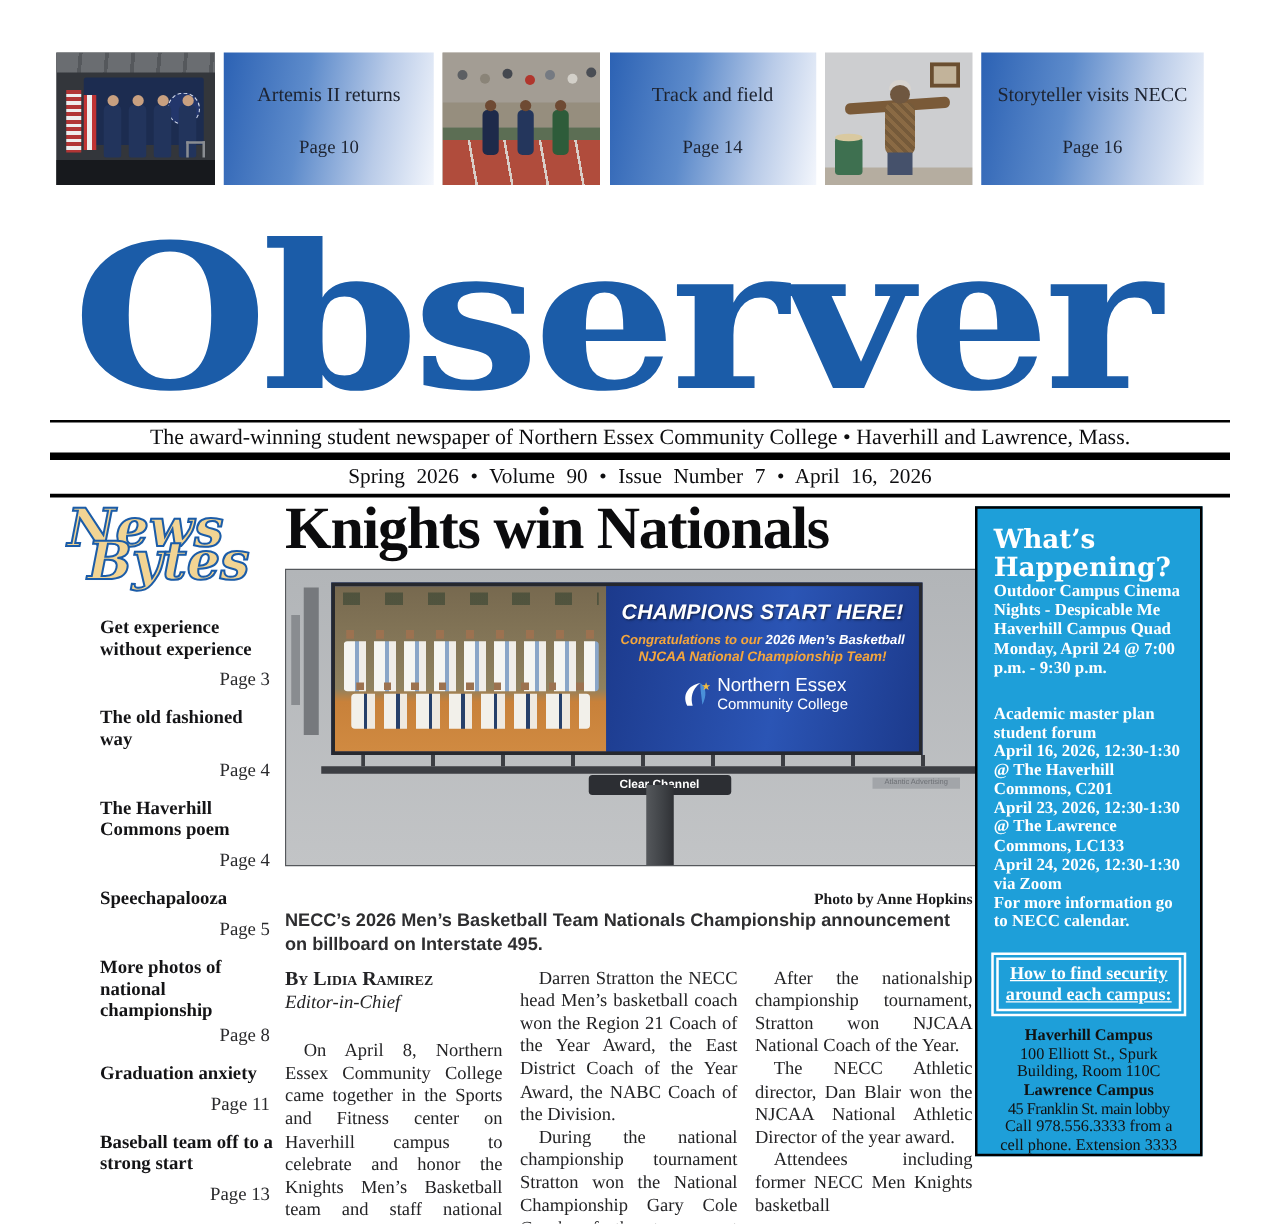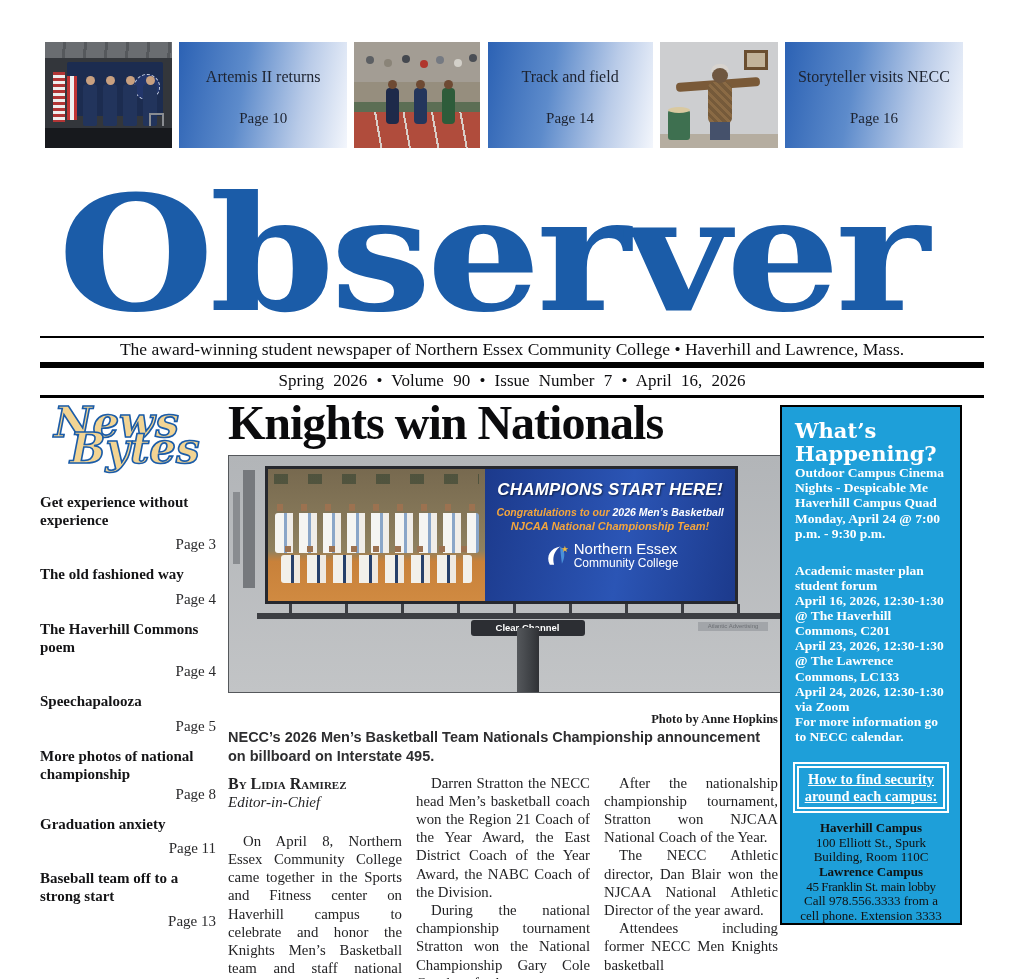--- a/index.html
+++ b/index.html
@@ -67,21 +67,21 @@
      text-align:center;font-size:17px;padding:3px 0 4px;word-spacing:5px;color:#0d0d0f;}
 
   
   .nb-col{position:absolute;top:402px;left:40px;width:180px;}
   .nb-logo{position:relative;height:78px;margin-bottom:14px;font-family:"DejaVu Serif",serif;
      font-style:italic;font-weight:bold;font-size:42px;line-height:1;color:#f2d493;
      -webkit-text-stroke:1.6px #1b5ca8;text-shadow:0 0 1px #1b5ca8;}
   .nb-l1{position:absolute;left:14px;top:0;}
   .nb-l2{position:absolute;left:30px;top:26px;}
   .nb-item{margin-bottom:13px;}
-  .nb-title{font-weight:bold;font-size:15px;line-height:1.18;color:#141416;}
+  .nb-title{font-weight:bold;font-size:15px;line-height:1.18;color:#141416;margin-left:40px;}
   .nb-page{text-align:right;font-size:15px;padding-right:4px;margin-top:7px;color:#2a2a2c;}
 
   
   .main-col{position:absolute;top:398px;left:228px;width:550px;}
   .headline{font-family:"Liberation Serif",serif;font-weight:bold;font-size:48px;line-height:1.05;color:#0b0b0d;letter-spacing:-1px;}
   .photo{position:relative;margin-top:7px;width:599px;height:238px;border:1px solid #55585c;
      background:linear-gradient(#b2b5b8,#c2c4c6);overflow:hidden;}
   .antL1{position:absolute;left:14px;top:14px;width:12px;height:118px;background:#76797d;}
   .antL2{position:absolute;left:4px;top:36px;width:7px;height:72px;background:#898c90;}
   .antR1{position:absolute;right:14px;top:14px;width:12px;height:118px;background:#76797d;}

